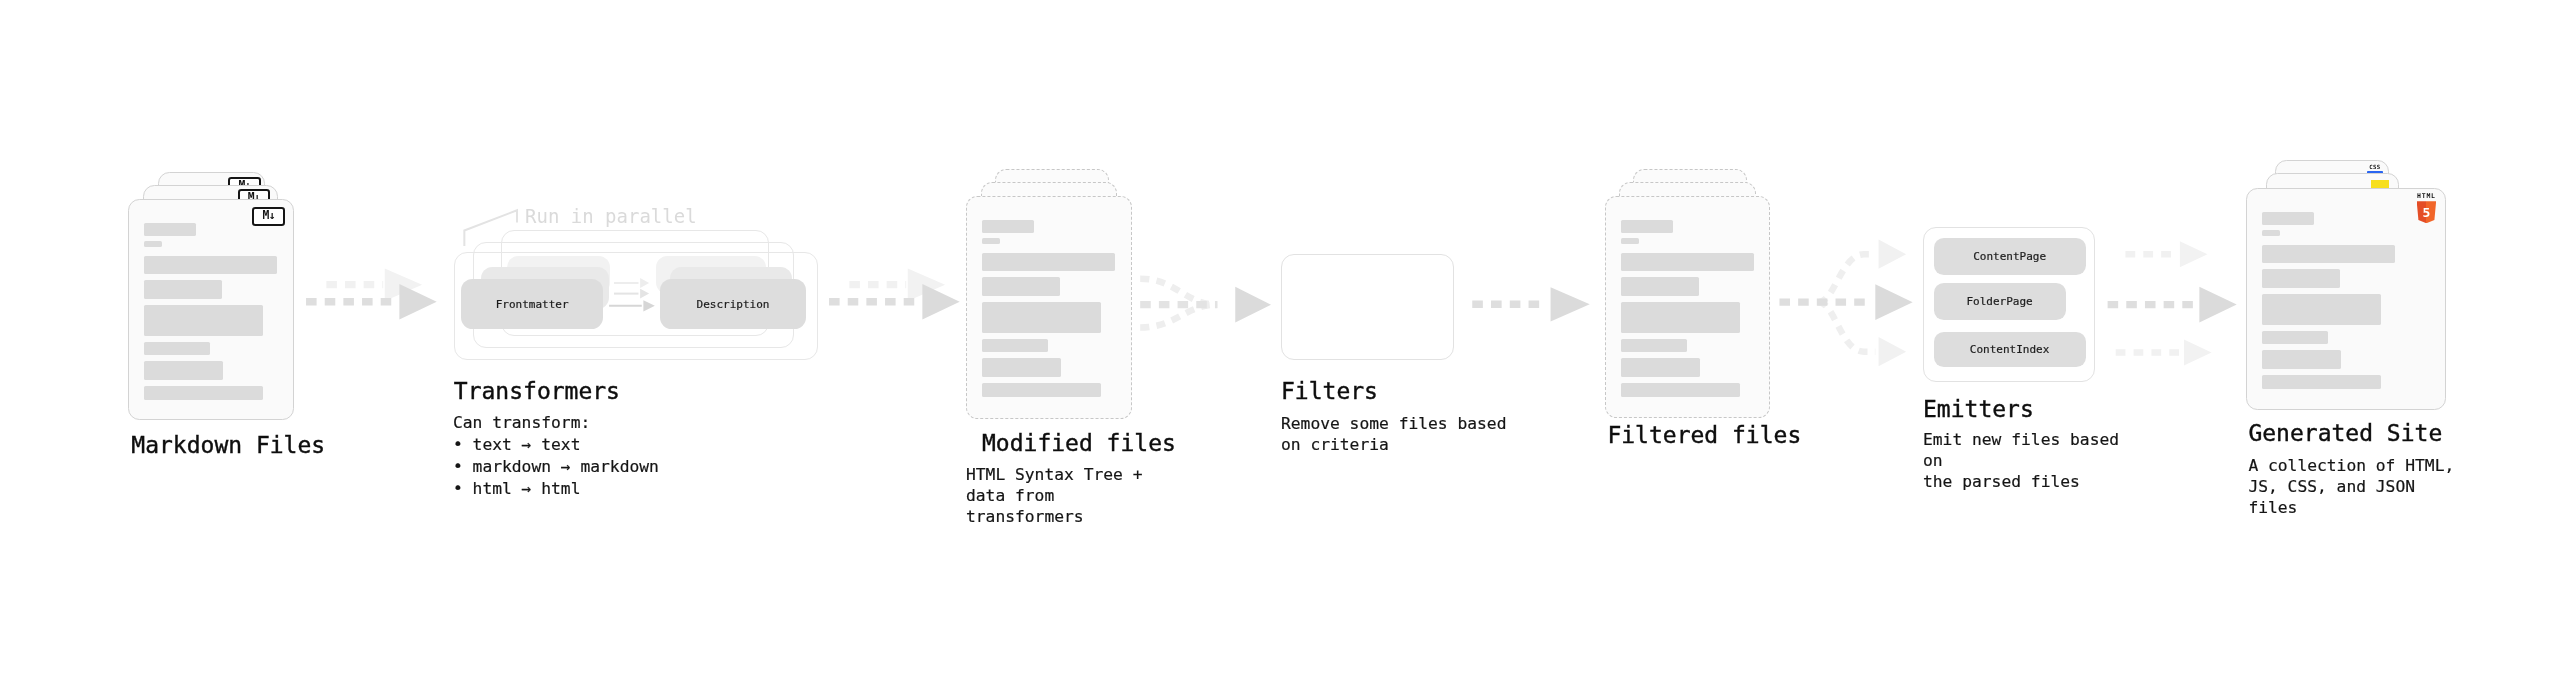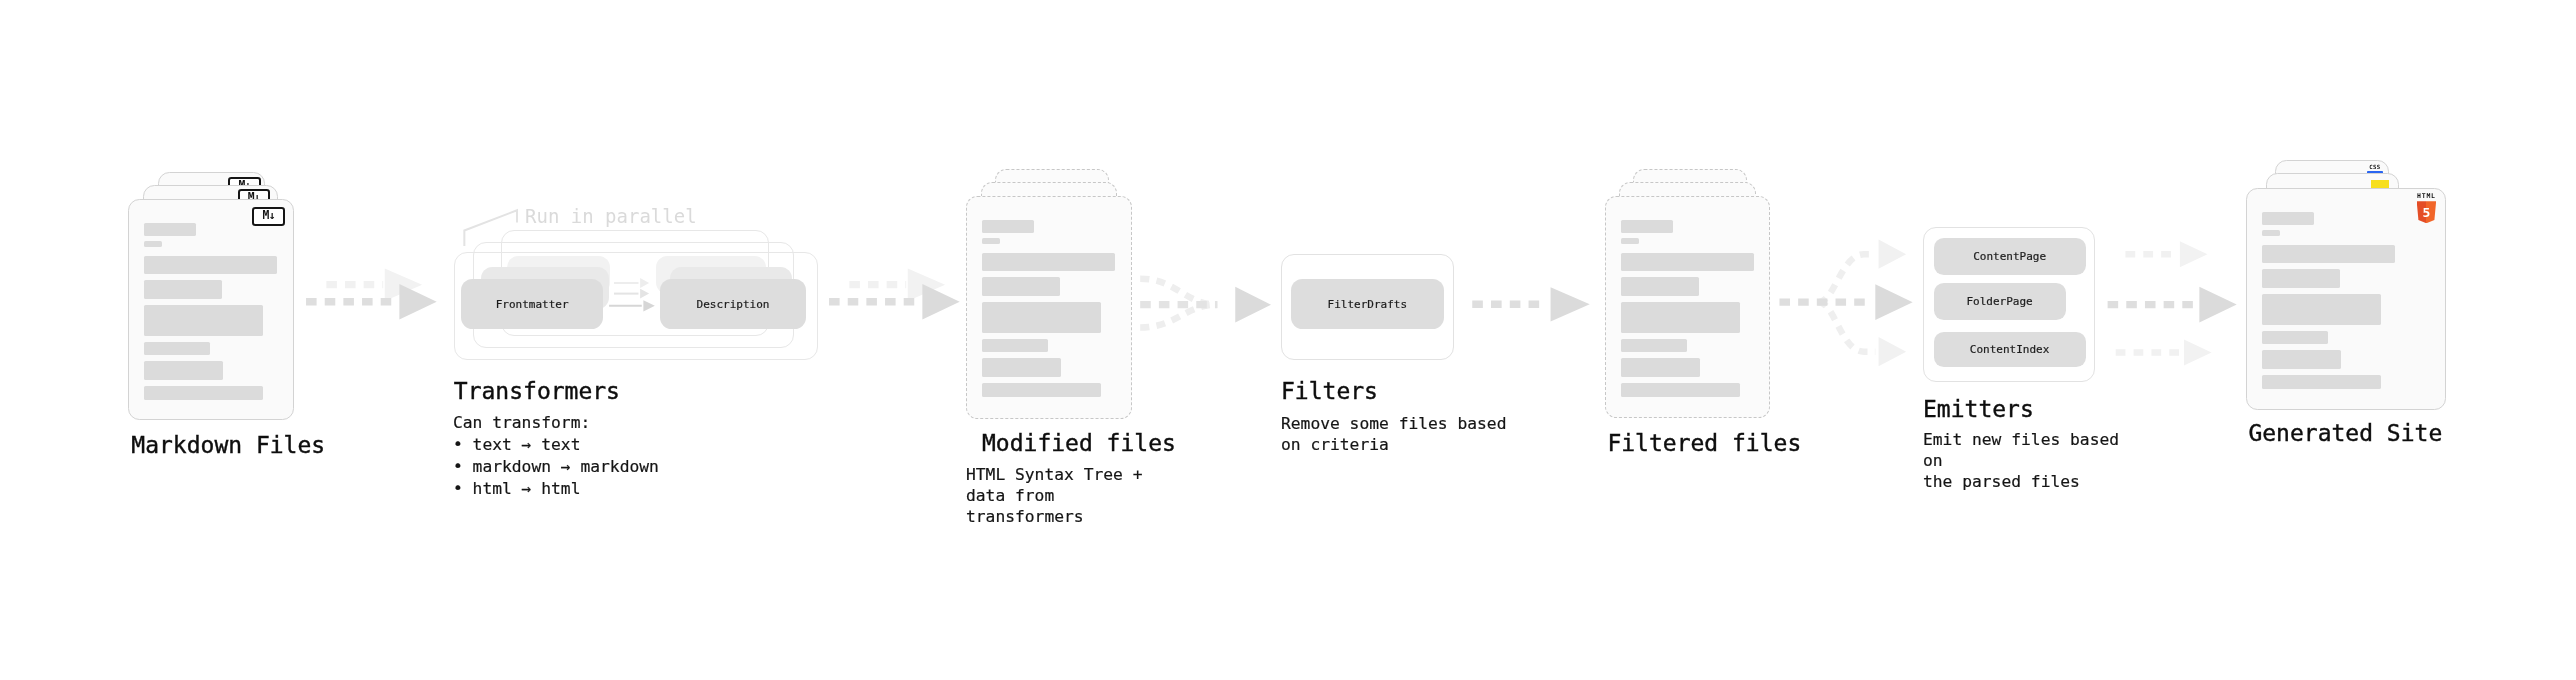--- a/index.html
+++ b/index.html
@@ -149,21 +149,20 @@
 
   <svg class="arrow-svg" style="left:1136px;top:273px;" width="140" height="65" viewBox="0 0 172 80">
     <path d="M 5 7 C 50 7, 60 39, 100 39" fill="none" stroke="#eeeeee" stroke-width="8" stroke-dasharray="11 9"></path>
     <path d="M 5 67 C 50 67, 60 39, 100 39" fill="none" stroke="#eeeeee" stroke-width="8" stroke-dasharray="11 9"></path>
     <line x1="5" y1="39" x2="100" y2="39" stroke="#e3e3e3" stroke-width="9" stroke-dasharray="13 10"></line>
     <polygon points="122,17 122,61 166,39" fill="#dbdbdb"></polygon>
   </svg>
 
   <div class="grp" style="left:1281px;top:254px;width:244px;height:211px;">
     <div class="frame" style="left:0;top:0;width:173px;height:106px;border-color:#e2e2e2;"></div>
-    <div class="pill" style="left:9.8px;top:25px;width:153px;height:50px;">FilterDrafts</div>
     <div class="lbl" style="left:0;top:124px;">Filters</div>
     <div class="sub" style="left:0;top:159px;">Remove some files based
 on criteria</div>
   </div>
 
   <svg class="arrow-svg" style="left:1469px;top:283px;" width="124" height="45" viewBox="0 0 152 55">
     <line x1="4" y1="26" x2="96" y2="26" stroke="#dedede" stroke-width="9" stroke-dasharray="13 10"></line>
     <polygon points="100,5 100,47 148,26" fill="#dbdbdb"></polygon>
   </svg>
 
@@ -175,21 +174,21 @@
         <div class="bar b1"></div>
         <div class="bar b2"></div>
         <div class="bar b3"></div>
         <div class="bar b4"></div>
         <div class="bar b5"></div>
         <div class="bar b6"></div>
         <div class="bar b7"></div>
         <div class="bar b8"></div>
       </div>
     </div>
-    <div class="lbl" style="left:2.4px;top:272px;">Filtered files</div>
+    <div class="lbl" style="left:2.4px;top:264px;">Filtered files</div>
   </div>
 
   <svg class="arrow-svg" style="left:1776px;top:238px;" width="145" height="134" viewBox="0 0 178 165">
     <path d="M 52 79 C 72 79, 80 20, 108 20 L 122 20" fill="none" stroke="#efefef" stroke-width="8" stroke-dasharray="11 9"></path>
     <polygon points="126,2 126,38 160,20" fill="#f1f1f1"></polygon>
     <path d="M 52 79 C 72 79, 80 140, 108 140 L 122 140" fill="none" stroke="#efefef" stroke-width="8" stroke-dasharray="11 9"></path>
     <polygon points="126,122 126,158 160,140" fill="#f1f1f1"></polygon>
     <line x1="4" y1="79" x2="118" y2="79" stroke="#dedede" stroke-width="9" stroke-dasharray="13 10"></line>
     <polygon points="122,57 122,101 168,79" fill="#dbdbdb"></polygon>
   </svg>
@@ -235,16 +234,18 @@
         <div class="bar b2"></div>
         <div class="bar b3"></div>
         <div class="bar b4"></div>
         <div class="bar b5"></div>
         <div class="bar b6"></div>
         <div class="bar b7"></div>
         <div class="bar b8"></div>
       </div>
     </div>
     <div class="lbl" style="left:2.4px;top:262px;">Generated Site</div>
+    <div class="sub" style="left:2.4px;top:297px;">A collection of HTML,
+JS, CSS, and JSON files</div>
   </div>
 
 </div>
 
 
 </body></html>

